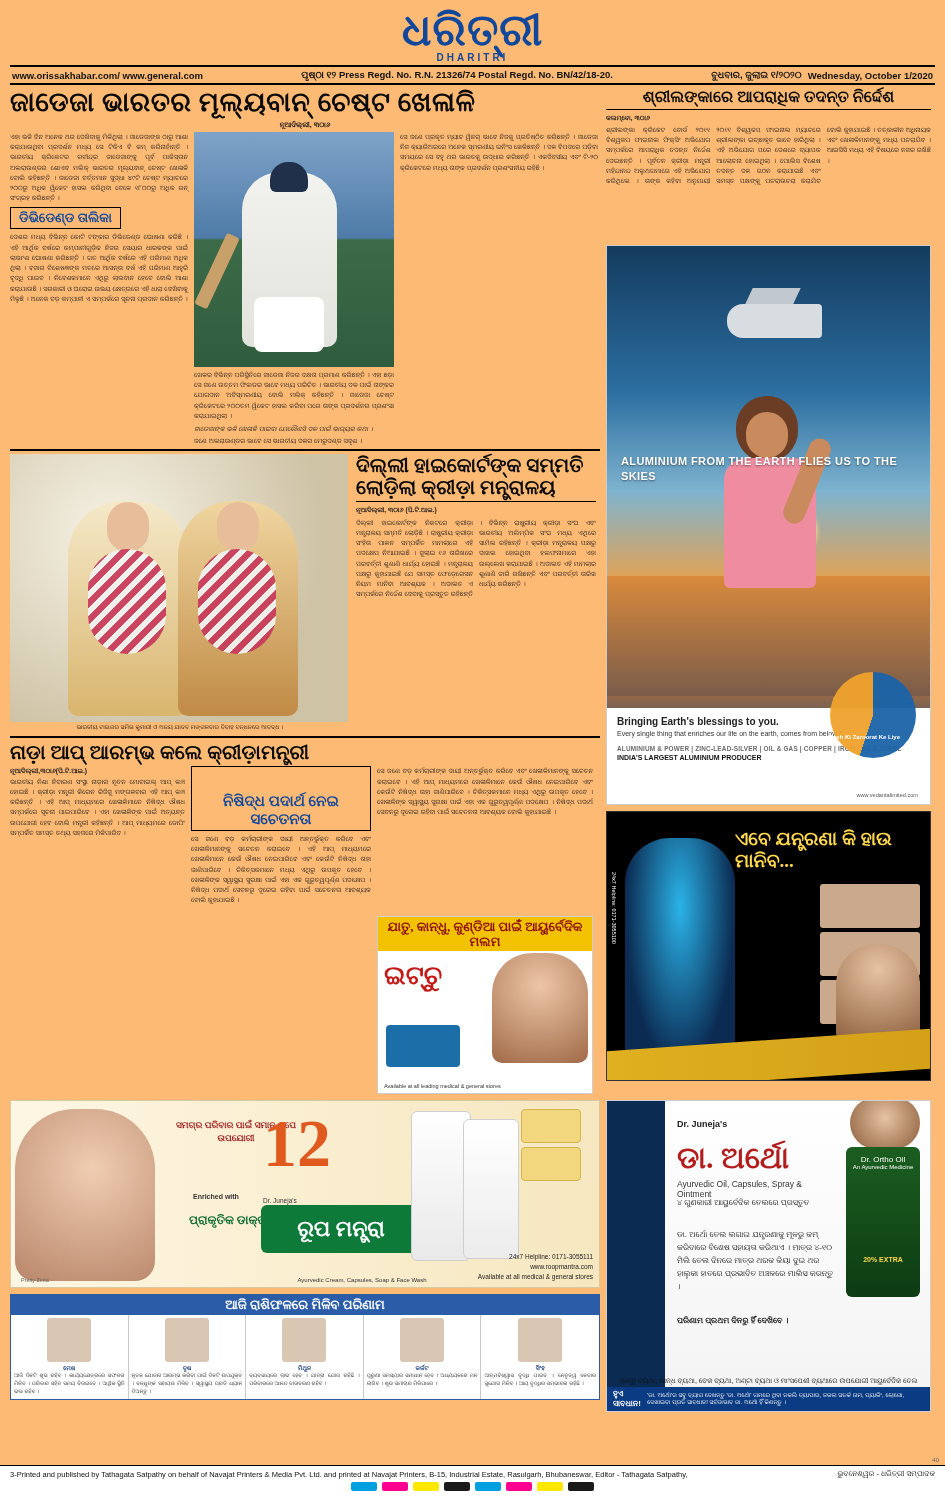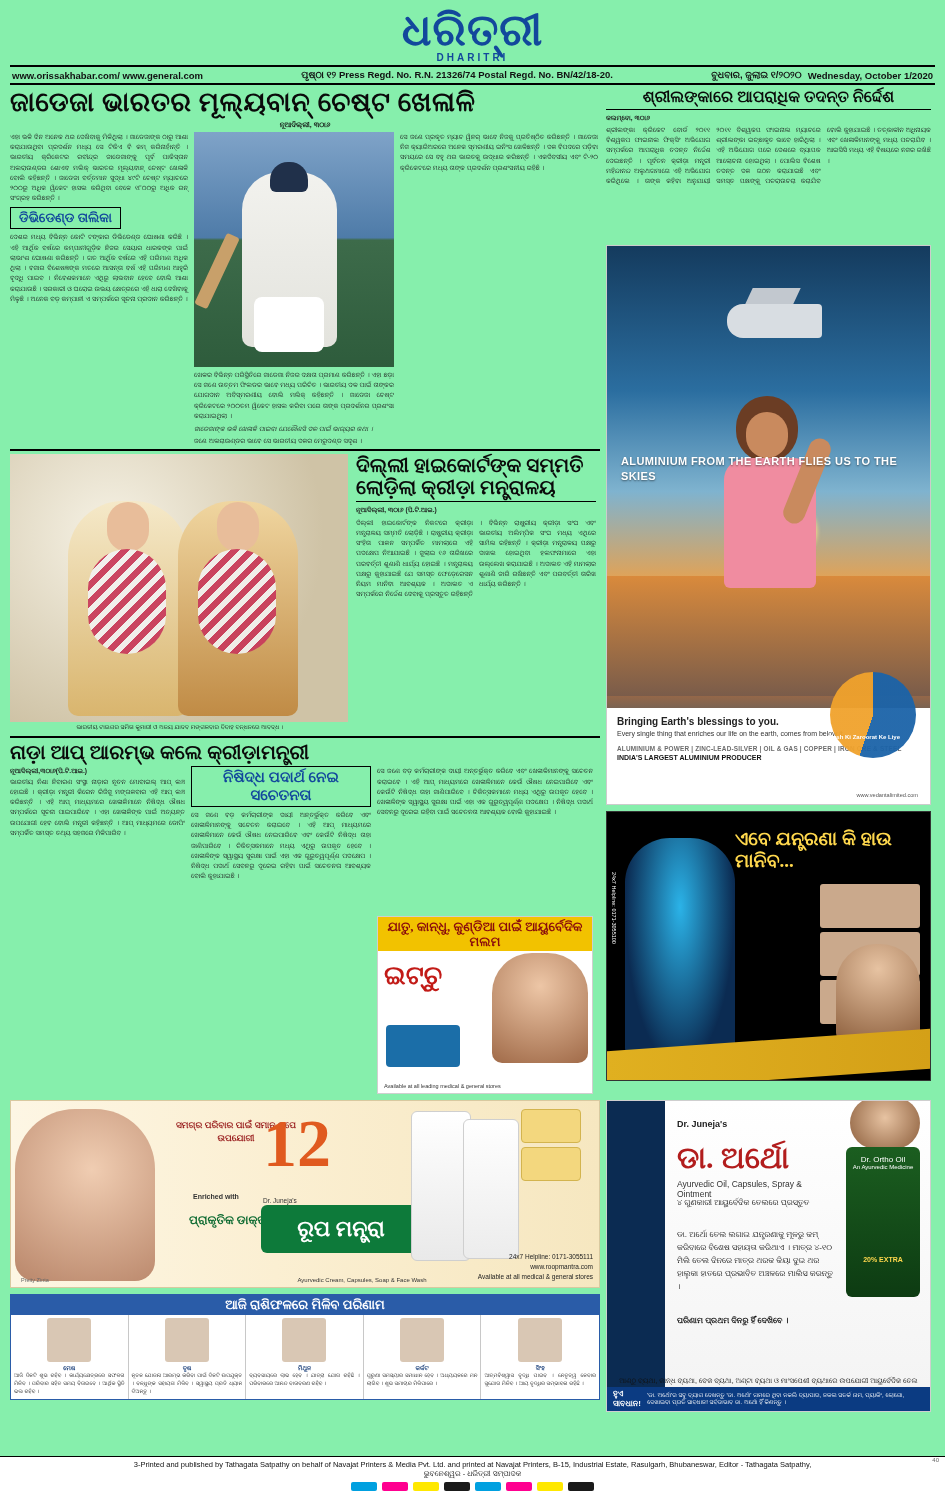--- a/index.html
+++ b/index.html
@@ -11,21 +11,21 @@
     font-family: "Liberation Sans", sans-serif;
     color: #111;
     overflow: hidden;
     position: relative;
   }
   .page {
     width: 945px;
     height: 1497px;
     position: relative;
     padding: 4px 10px 0 10px;
-    background:#86efac;
+    background:#fdba74;
   }
   
   .masthead {
     text-align: center;
     padding: 4px 0 2px 0;
     border-bottom: 1px solid #000;
   }
   .masthead-title {
     font-family: "Liberation Serif", serif;
     font-size: 44px;
@@ -386,27 +386,27 @@
   .astro-cell .tx { font-size:5.4px; line-height:1.45; text-align:justify; color:#222; }
 
   
   .footer {
     position:absolute; left:0; right:0; bottom:0;
     border-top:1px solid #000;
     padding:3px 10px 2px 10px;
     font-size:7.5px;
     background:#fff;
   }
-  .footer-line { display:flex; justify-content:space-between; align-items:center;flex-direction:column; }
+  .footer-line { display:flex; justify-content:space-between; align-items:center; }
   .colorbar { display:flex; gap:5px; justify-content:center; padding:3px 0 4px 0; }
   .colorbar span { width:26px; height:9px; display:inline-block; border-radius:2px;}
 
   .subhead-blue {
     font-family:"Liberation Serif", serif; font-weight:bold; color:#12489c;
-    font-size:15px; text-align:center; line-height:1.15;
+    font-size:15px; text-align:center; line-height:1.15;margin-top:24px;
   }
   .twocol { column-count:2; column-gap:6px; }
   .threecol { column-count:3; column-gap:6px; }
 </style>
 </head>
 <body>
 
 <div class="page">
 
   <div class="masthead">

